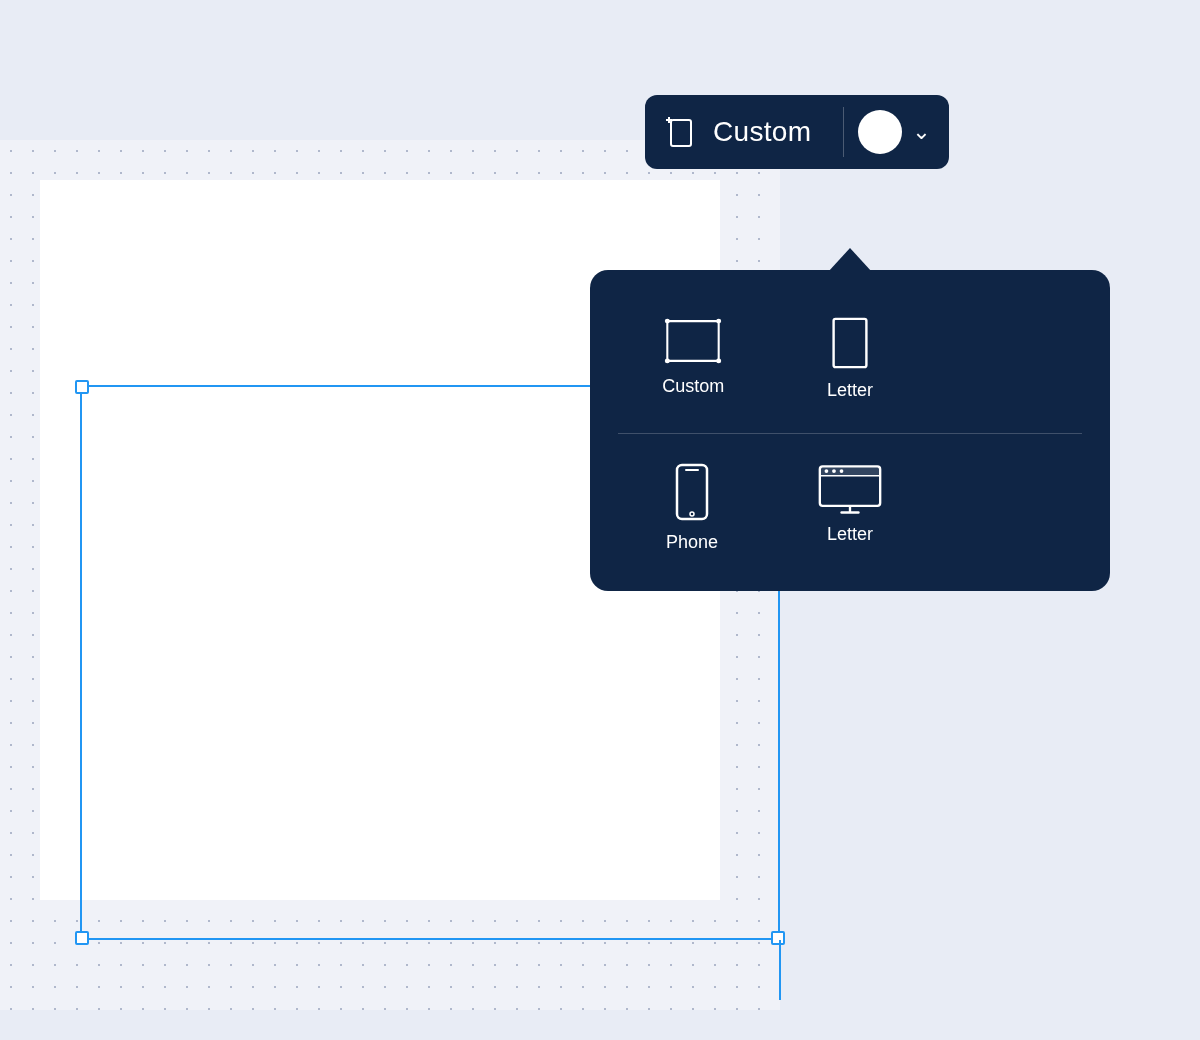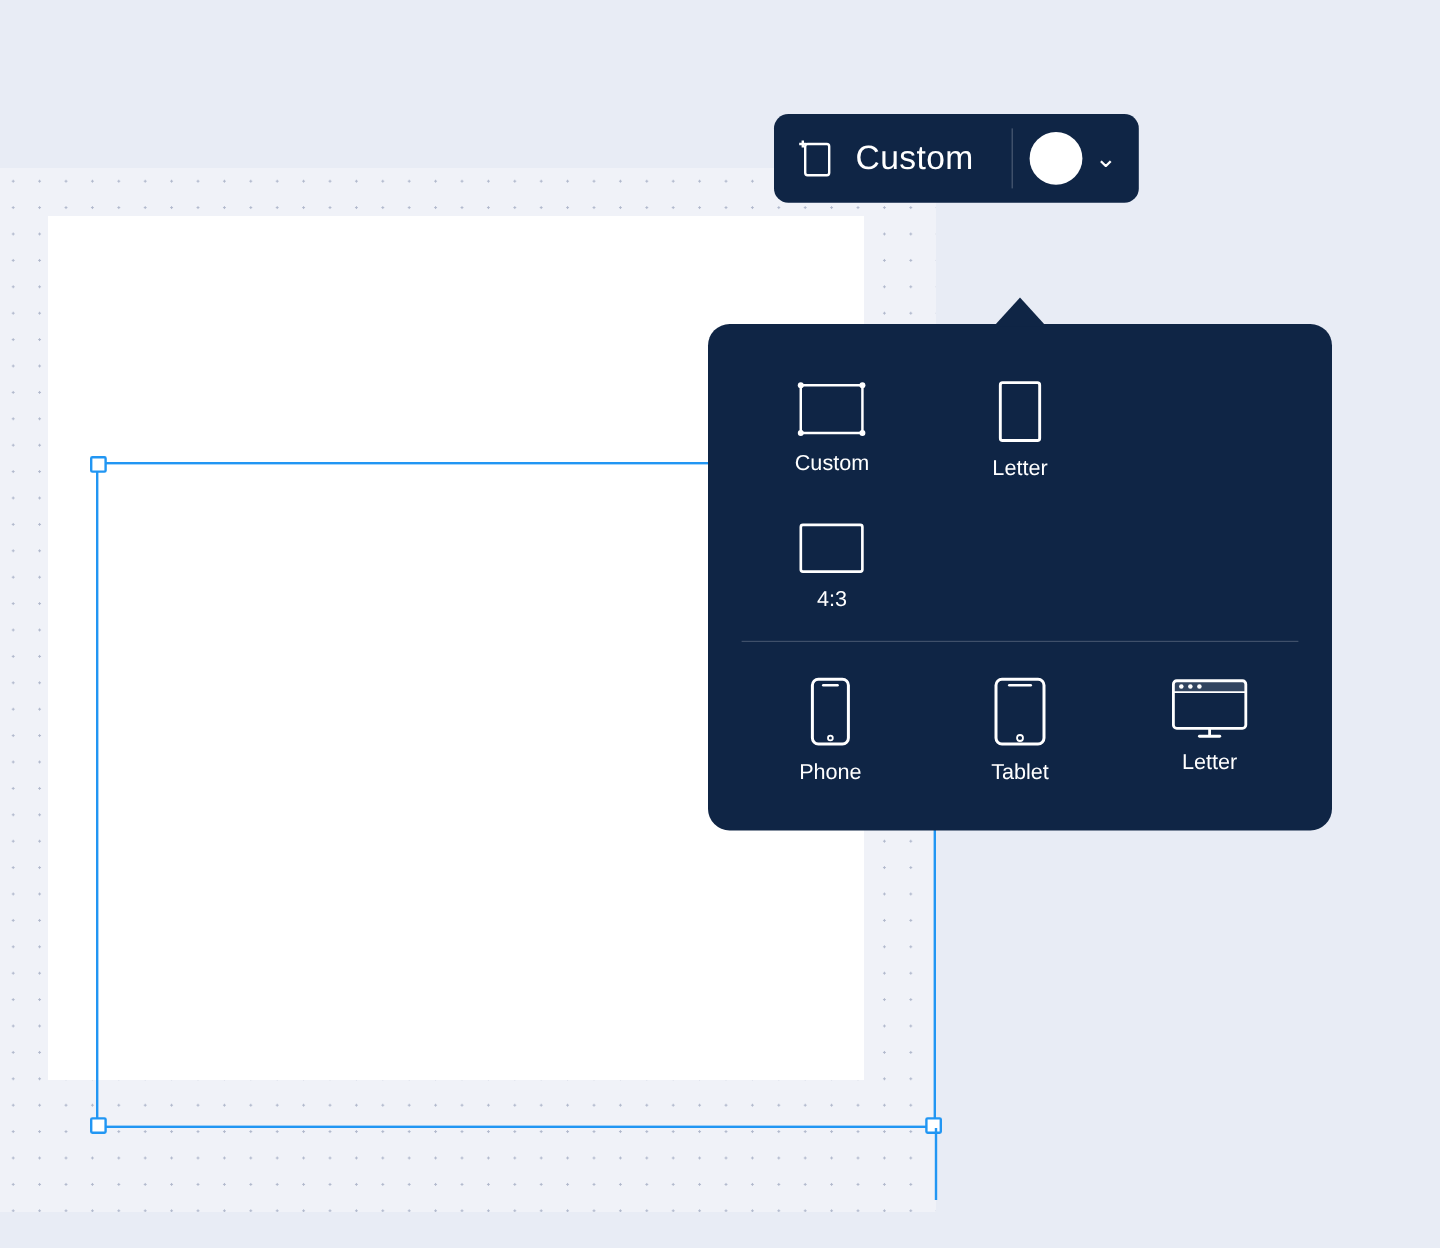--- a/index.html
+++ b/index.html
@@ -296,50 +296,36 @@
       <svg class="icon-svg-tall" viewBox="0 0 40 56" fill="none">
         <rect x="3" y="3" width="34" height="50" rx="2" stroke="white" stroke-width="2.5" fill="none"></rect>
       </svg>
       <span class="grid-item-label">Letter</span>
     </div>
   </div>
 
   <div class="grid-section" style="margin-top:8px;">
 
 
-    <div class="grid-item">
-      <svg class="icon-svg-wide43" viewBox="0 0 64 52" fill="none">
-        <rect x="3" y="5" width="58" height="44" rx="2" stroke="white" stroke-width="2.5" fill="none"></rect>
-      </svg>
-      <span class="grid-item-label">4:3</span>
-    </div>
 
   </div>
 
   <div class="divider-line"></div>
 
   <div class="grid-section-bottom">
 
     <div class="grid-item">
       <svg class="phone-icon-wrap" viewBox="0 0 36 60" fill="none">
         <rect x="3" y="3" width="30" height="54" rx="5" stroke="white" stroke-width="2.5" fill="none"></rect>
         <line x1="12" y1="8" x2="24" y2="8" stroke="white" stroke-width="2" stroke-linecap="round"></line>
         <circle cx="18" cy="52" r="2" stroke="white" stroke-width="1.5" fill="none"></circle>
       </svg>
       <span class="grid-item-label">Phone</span>
     </div>
 
-    <div class="grid-item">
-      <svg class="tablet-icon-wrap" viewBox="0 0 46 60" fill="none">
-        <rect x="3" y="3" width="40" height="54" rx="5" stroke="white" stroke-width="2.5" fill="none"></rect>
-        <line x1="14" y1="8" x2="32" y2="8" stroke="white" stroke-width="2" stroke-linecap="round"></line>
-        <circle cx="23" cy="52" r="2.5" stroke="white" stroke-width="1.5" fill="none"></circle>
-      </svg>
-      <span class="grid-item-label">Tablet</span>
-    </div>
 
     <div class="grid-item">
       <svg class="desktop-icon-wrap" viewBox="0 0 70 52" fill="none">
         <rect x="3" y="3" width="64" height="42" rx="3" stroke="white" stroke-width="2.5" fill="none"></rect>
 
         <rect x="3" y="3" width="64" height="10" rx="3" stroke="white" stroke-width="0" fill="rgba(255,255,255,0.15)"></rect>
         <line x1="3" y1="13" x2="67" y2="13" stroke="white" stroke-width="1.5"></line>
 
         <circle cx="10" cy="8" r="2" fill="white"></circle>
         <circle cx="18" cy="8" r="2" fill="white"></circle>

